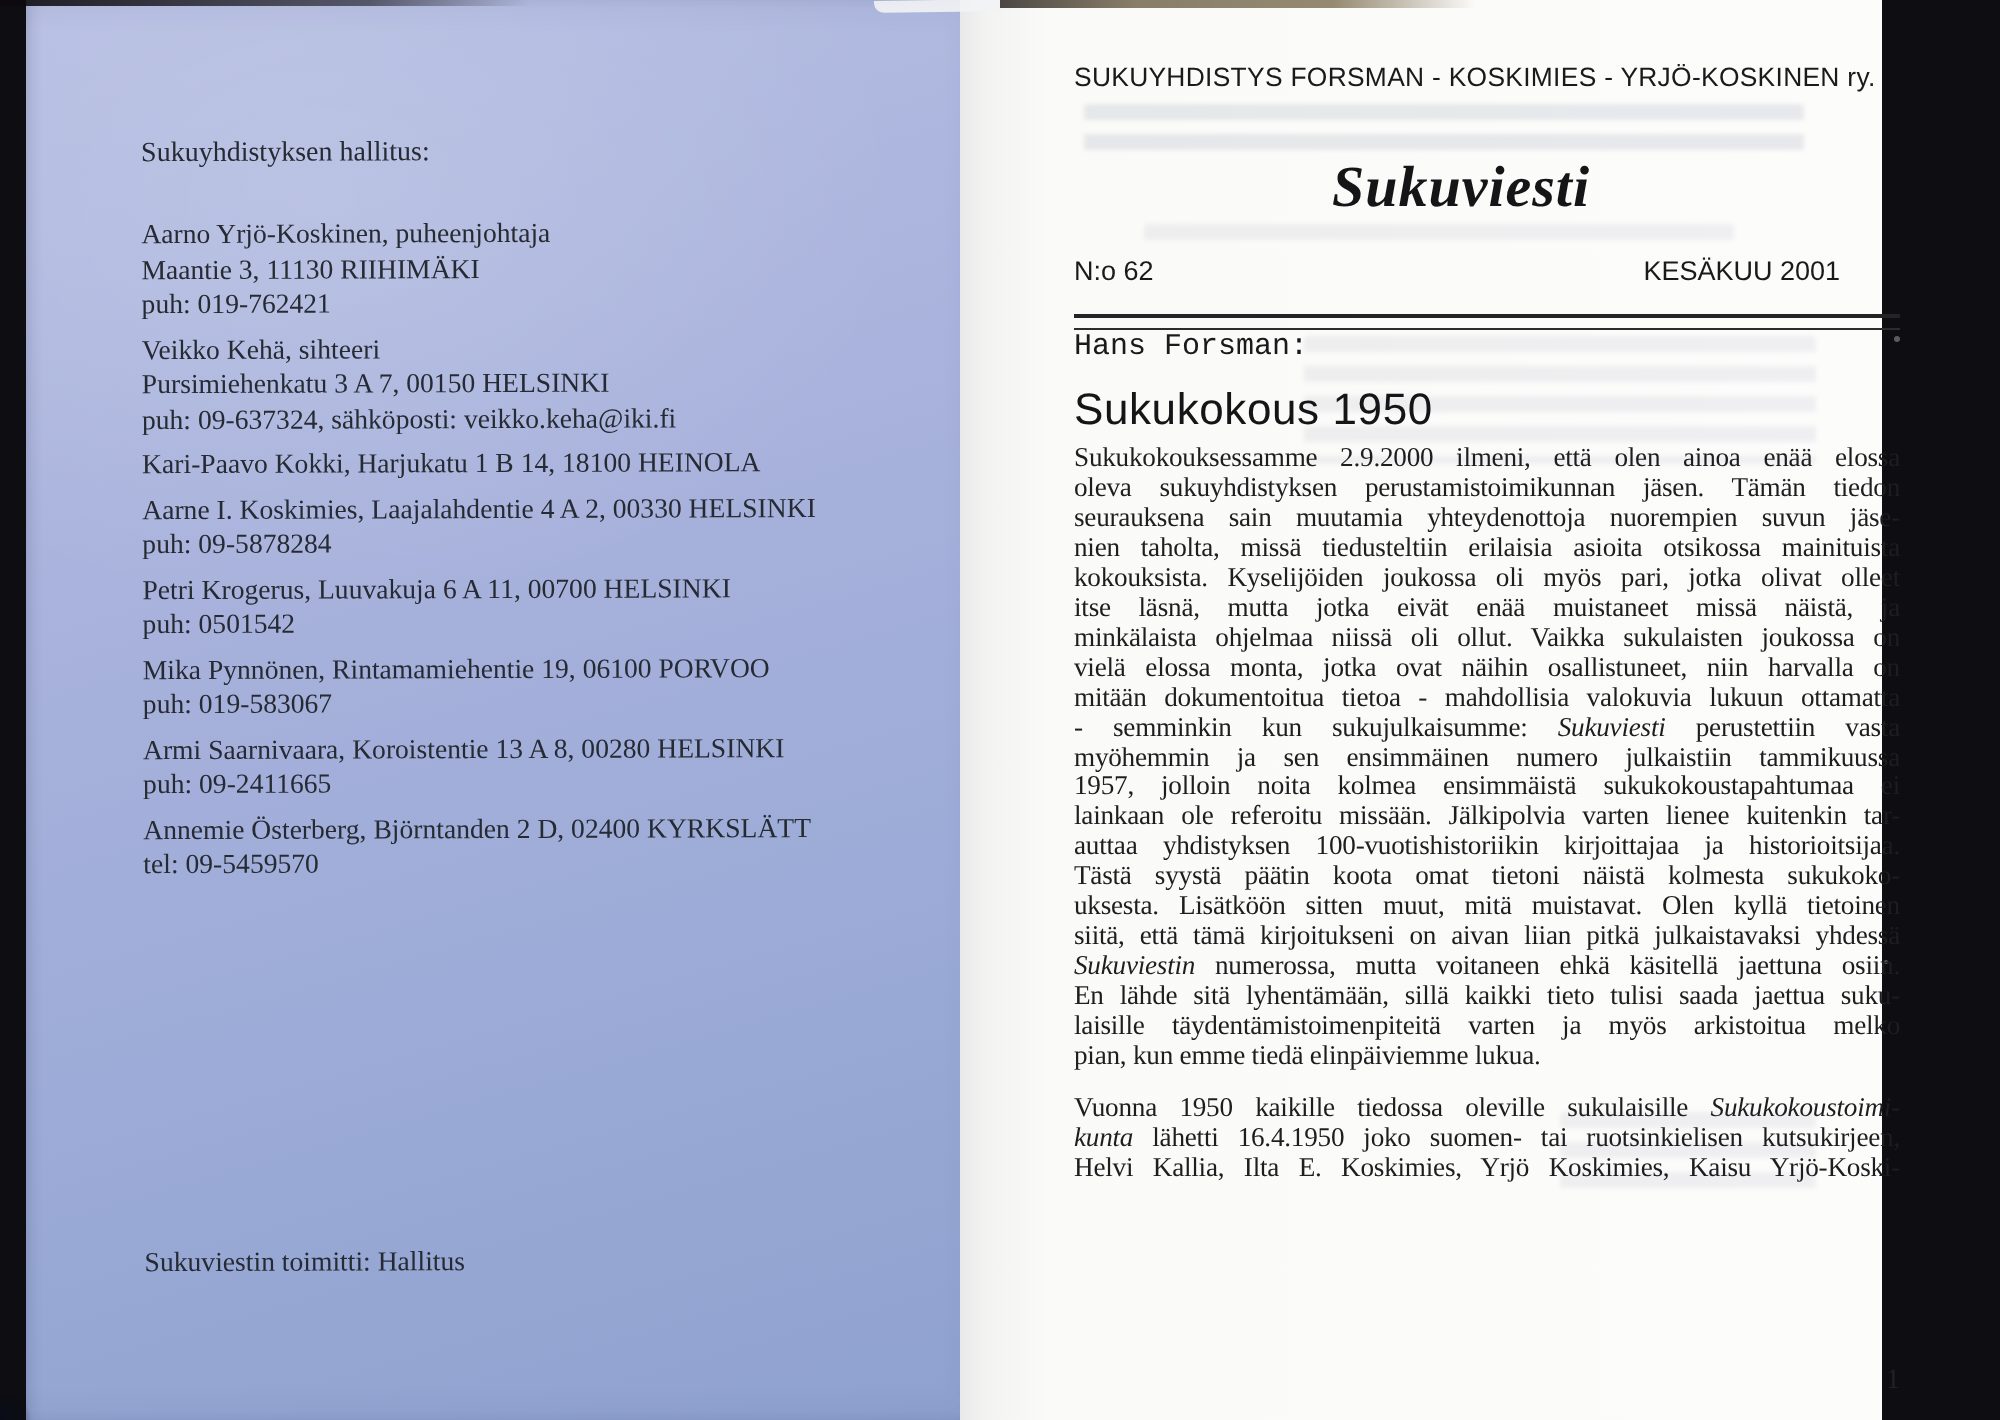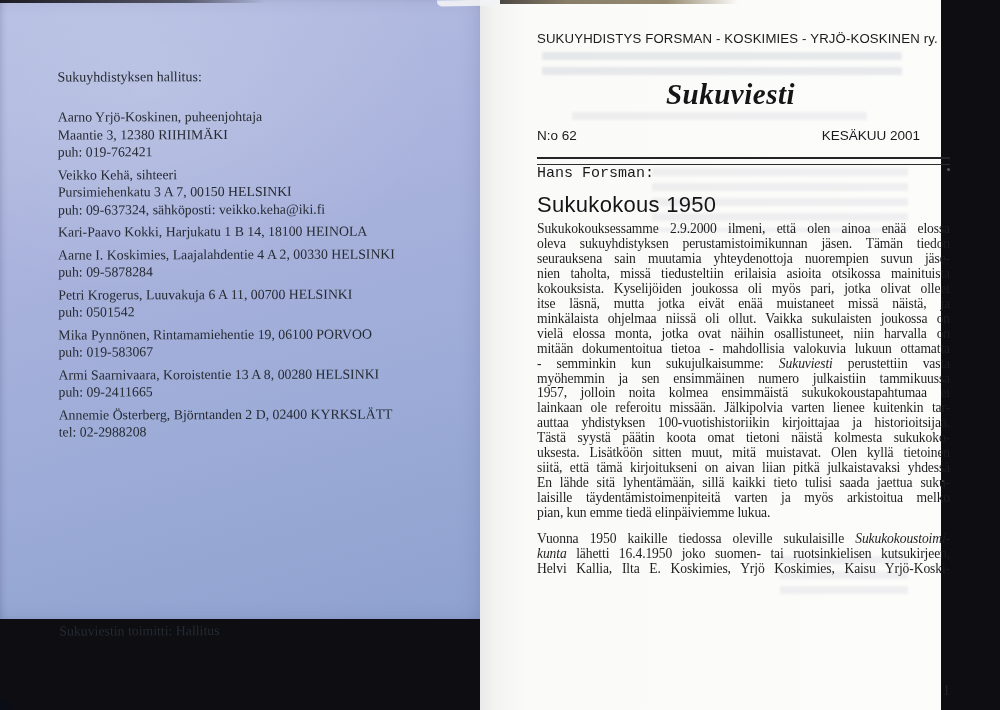--- a/index.html
+++ b/index.html
@@ -1,20 +1,20 @@
 <!DOCTYPE html>
 <html style="--left_page_bg: #a8b2dc; --left_page_top: #b6bee2; --left_ink: #262b33; --paper: #fafaf8; --ink: #1e1e20; --spine: #14172a;"><head>
 <meta charset="utf-8">
 <style>
   html,body{margin:0;padding:0;width:1000px;height:710px;overflow:hidden;background:#0d0d12;}
   .scan{position:relative;width:1000px;height:710px;}
 
   
   .page-left{
-    position:absolute;left:0;top:0;width:495px;height:619px;
+    position:absolute;left:13px;top:0;width:495px;height:710px;
     background:
       radial-gradient(ellipse 420px 300px at 30% 14%, rgba(255,255,255,.14), rgba(255,255,255,0) 70%),
       linear-gradient(164deg, var(--left_page_top,#b6bee2) 0%, var(--left_page_bg,#a8b2dc) 38%, #9cabd7 66%, #8fa1cf 100%);
     box-shadow: inset -20px 0 26px -12px rgba(35,45,90,.30), inset 5px 0 9px -6px rgba(20,25,55,.30);
   }
   .lp-content{
     position:relative;padding:68px 0 0 58px;width:420px;
     font-family:"Liberation Serif","DejaVu Serif",serif;
     color:var(--left_ink,#262b33);
     transform:rotate(-0.18deg);
@@ -99,21 +99,21 @@
 <body>
 
 <div class="scan">
 
   <div class="page-left">
     <div class="lp-content">
       <div class="lp-heading">Sukuyhdistyksen hallitus:</div>
       <div class="lp-members">
           <div class="member">
             <div class="mline">Aarno Yrjö-Koskinen, puheenjohtaja</div>
-            <div class="mline">Maantie 3, 12380 RIIHIMÄKI</div>
+            <div class="mline">Maantie 3, 11130 RIIHIMÄKI</div>
             <div class="mline">puh: 019-762421</div>
           </div>
           <div class="member">
             <div class="mline">Veikko Kehä, sihteeri</div>
             <div class="mline">Pursimiehenkatu 3 A 7, 00150 HELSINKI</div>
             <div class="mline">puh: 09-637324, sähköposti: veikko.keha@iki.fi</div>
           </div>
           <div class="member">
             <div class="mline">Kari-Paavo Kokki, Harjukatu 1 B 14, 18100 HEINOLA</div>
           </div>
@@ -128,21 +128,21 @@
           <div class="member">
             <div class="mline">Mika Pynnönen, Rintamamiehentie 19, 06100 PORVOO</div>
             <div class="mline">puh: 019-583067</div>
           </div>
           <div class="member">
             <div class="mline">Armi Saarnivaara, Koroistentie 13 A 8, 00280 HELSINKI</div>
             <div class="mline">puh: 09-2411665</div>
           </div>
           <div class="member">
             <div class="mline">Annemie Österberg, Björntanden 2 D, 02400 KYRKSLÄTT</div>
-            <div class="mline">tel: 02-2988208</div>
+            <div class="mline">tel: 09-5459570</div>
           </div>
         </div>
       <div class="lp-footer">Sukuviestin toimitti: Hallitus</div>
     </div>
   </div>
 
   <div class="spine"></div>
 
   <div class="page-right">
 
@@ -175,20 +175,21 @@
             <div class="tline"><span>vielä elossa monta, jotka ovat näihin osallistuneet, niin harvalla on</span></div>
             <div class="tline"><span>mitään dokumentoitua tietoa - mahdollisia valokuvia lukuun ottamatta</span></div>
             <div class="tline"><span>- semminkin kun sukujulkaisumme: </span><span class="it">Sukuviesti</span><span> perustettiin vasta</span></div>
             <div class="tline"><span>myöhemmin ja sen ensimmäinen numero julkaistiin tammikuussa</span></div>
             <div class="tline"><span>1957, jolloin noita kolmea ensimmäistä sukukokoustapahtumaa ei</span></div>
             <div class="tline"><span>lainkaan ole referoitu missään. Jälkipolvia varten lienee kuitenkin tar-</span></div>
             <div class="tline"><span>auttaa yhdistyksen 100-vuotishistoriikin kirjoittajaa ja historioitsijaa.</span></div>
             <div class="tline"><span>Tästä syystä päätin koota omat tietoni näistä kolmesta sukukoko-</span></div>
             <div class="tline"><span>uksesta. Lisätköön sitten muut, mitä muistavat. Olen kyllä tietoinen</span></div>
             <div class="tline"><span>siitä, että tämä kirjoitukseni on aivan liian pitkä julkaistavaksi yhdessä</span></div>
+            <div class="tline"><span class="it">Sukuviestin</span><span> numerossa, mutta voitaneen ehkä käsitellä jaettuna osiin.</span></div>
             <div class="tline"><span>En lähde sitä lyhentämään, sillä kaikki tieto tulisi saada jaettua suku-</span></div>
             <div class="tline"><span>laisille täydentämistoimenpiteitä varten ja myös arkistoitua melko</span></div>
             <div class="tline lastline"><span>pian, kun emme tiedä elinpäiviemme lukua.</span></div>
           </div>
           <div class="para">
             <div class="tline"><span>Vuonna 1950 kaikille tiedossa oleville sukulaisille </span><span class="it">Sukukokoustoimi-</span></div>
             <div class="tline"><span class="it">kunta</span><span> lähetti 16.4.1950 joko suomen- tai ruotsinkielisen kutsukirjeen,</span></div>
             <div class="tline"><span>Helvi Kallia, Ilta E. Koskimies, Yrjö Koskimies, Kaisu Yrjö-Koski-</span></div>
           </div>
         </div>

